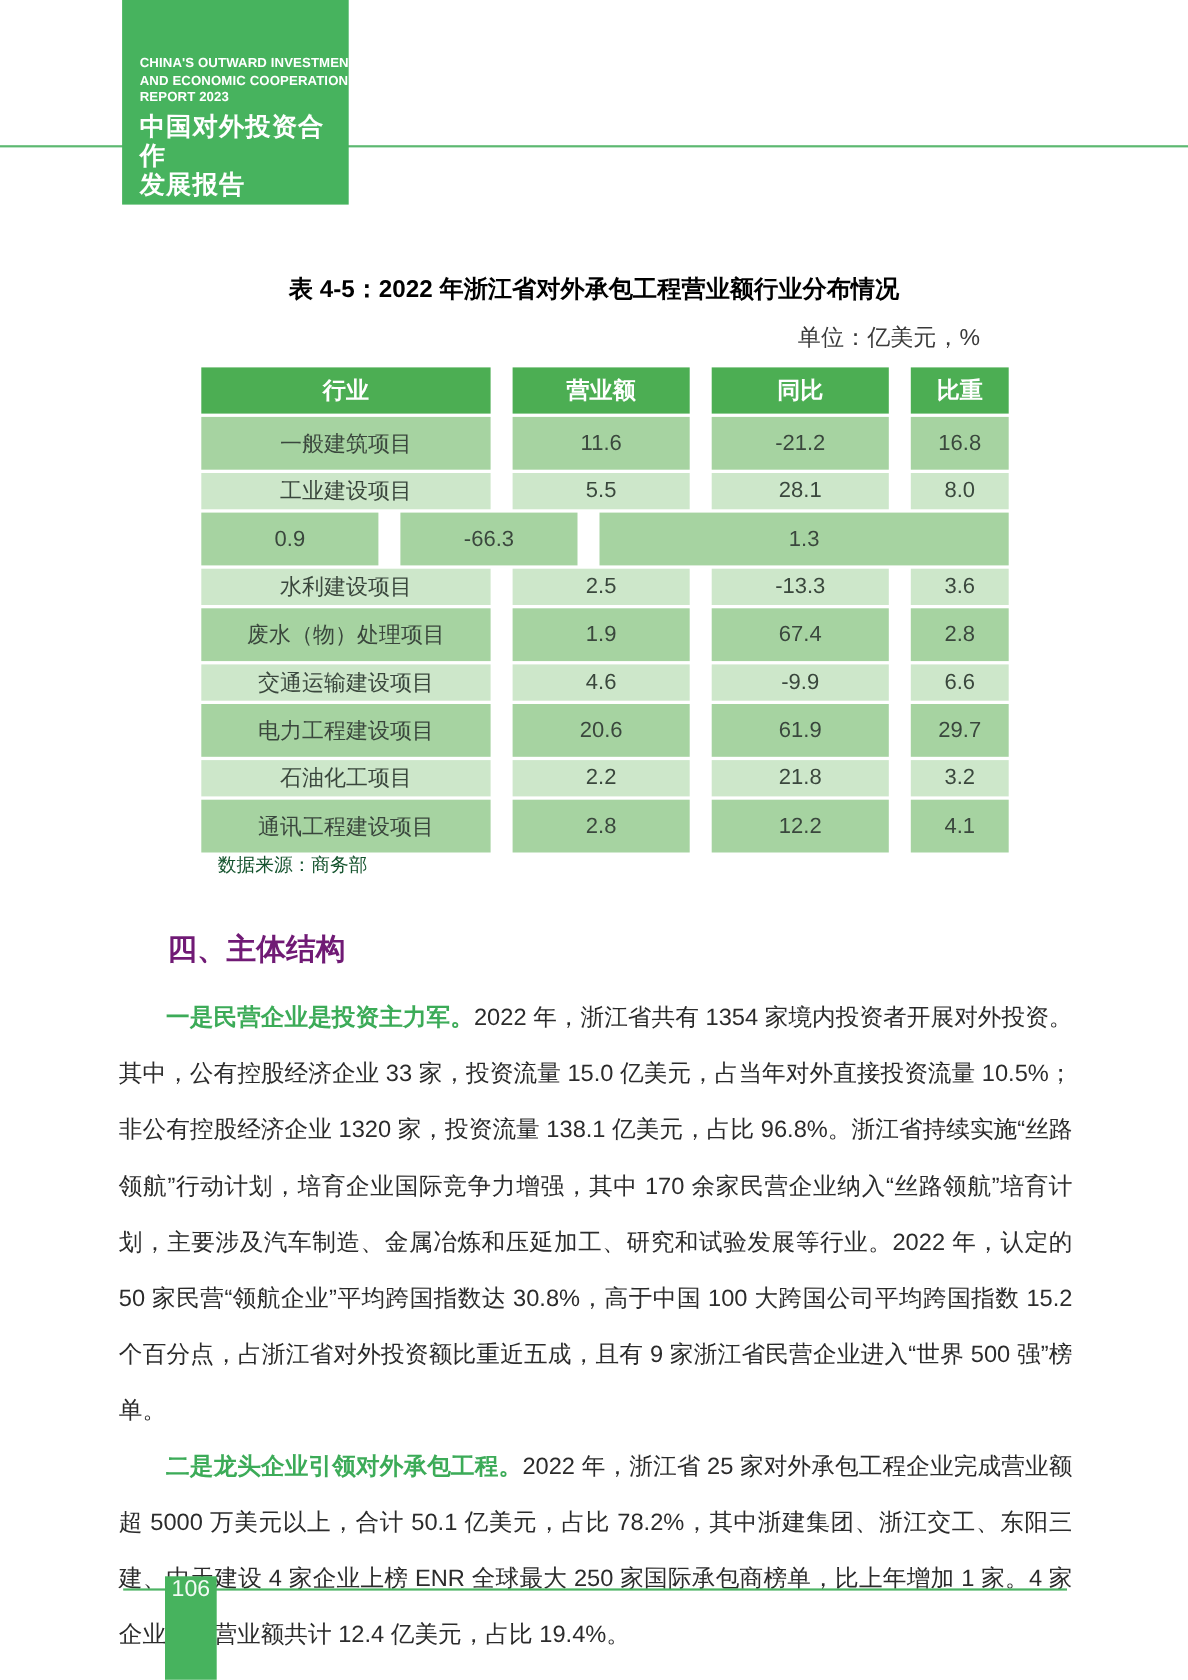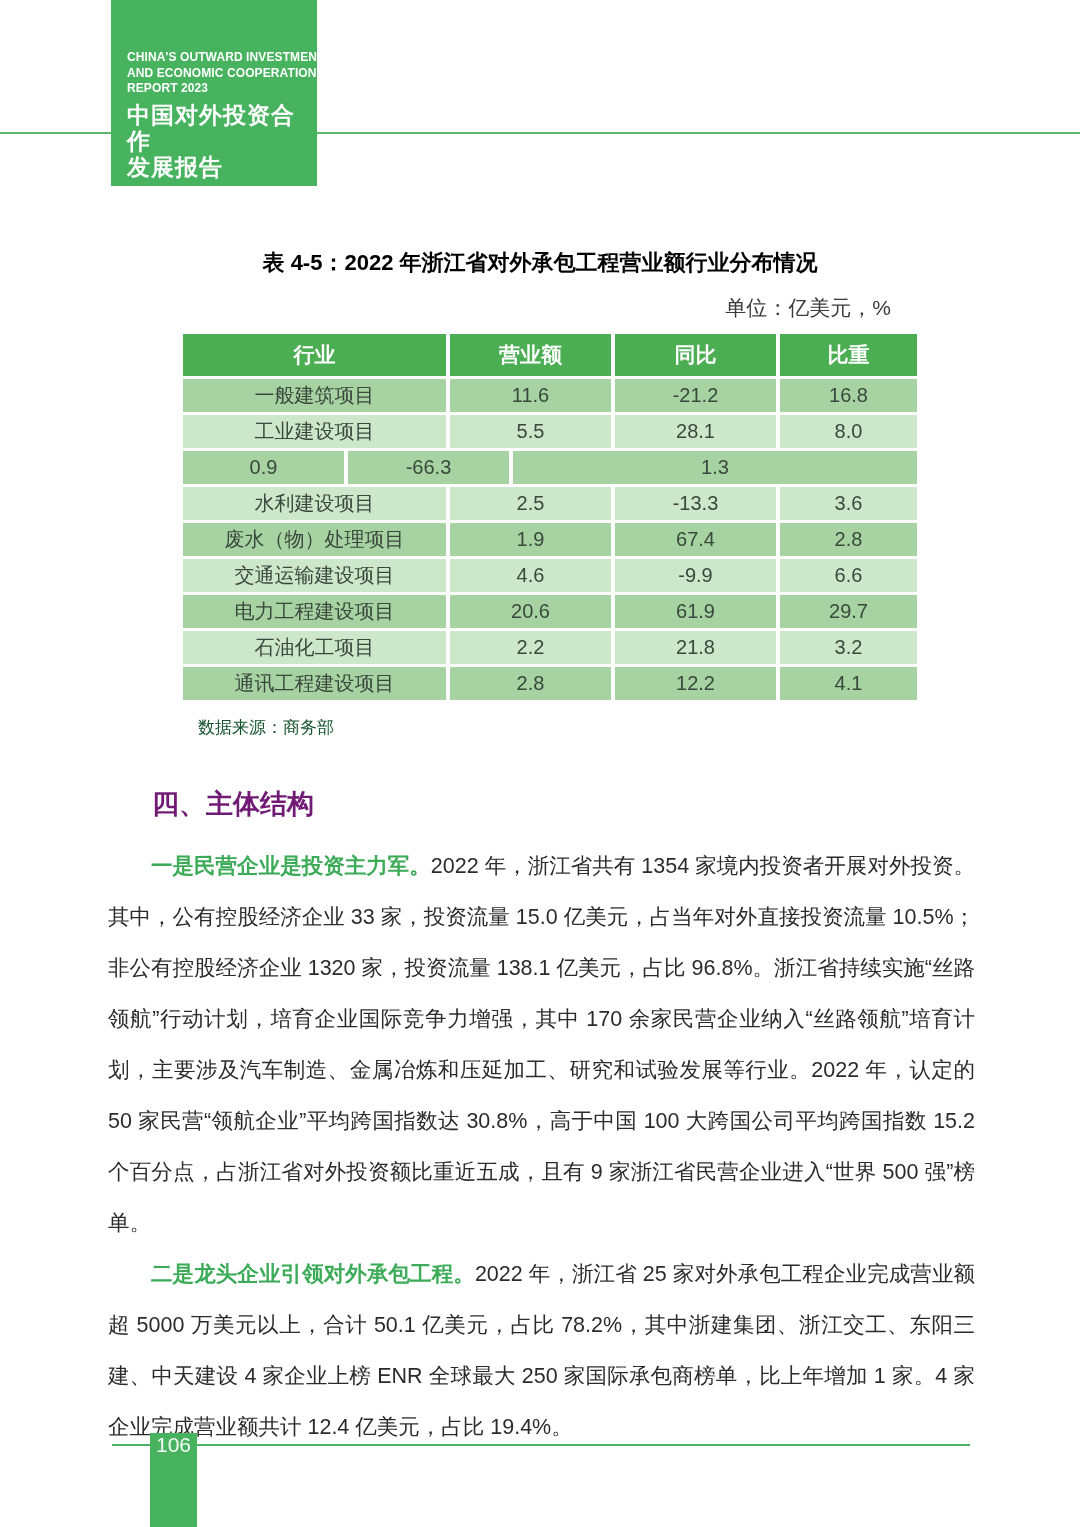--- a/index.html
+++ b/index.html
@@ -55,36 +55,36 @@
   .unit-note {
     margin-top: 16px;
     text-align: right;
     padding-right: 26px;
     font-size: 21px;
     color: #3a3a3a;
     line-height: 28px;
   }
 
   .g-table { margin-top: 12px; }
-  .t-row { display: flex; gap: 4px; margin-bottom: 3px; }
-  .t-row:last-child { margin-bottom: 16px; }
+  .t-row { display: flex; gap: 20px; margin-bottom: 3px; }
+  .t-row:last-child { margin-bottom: 0; }
   .cell {
     display: flex; align-items: center; justify-content: center;
     font-size: 20px;
     color: #3a473d;
   }
   .c1 { width: 263px; }
   .c2, .c3 { width: 161px; }
   .c4 { flex: 1; text-align: center; }
   .head-row .cell {
     background: #4cae53;
     color: #ffffff; font-weight: bold;
     height: 42px; font-size: 21px;
   }
-  .t-row.dark  .cell { background: #a6d3a1; height: 33px; }
+  .t-row.dark  .cell { background: #a6d3a1; height: 48px; }
   .t-row.light .cell { background: #cde7ca; height: 33px; }
 
   .source-note {
     padding-left: 15px;
     font-size: 17px;
     color: #14532d;
   }
 
   .section-heading {
     margin: 48px 0 0 152px;

